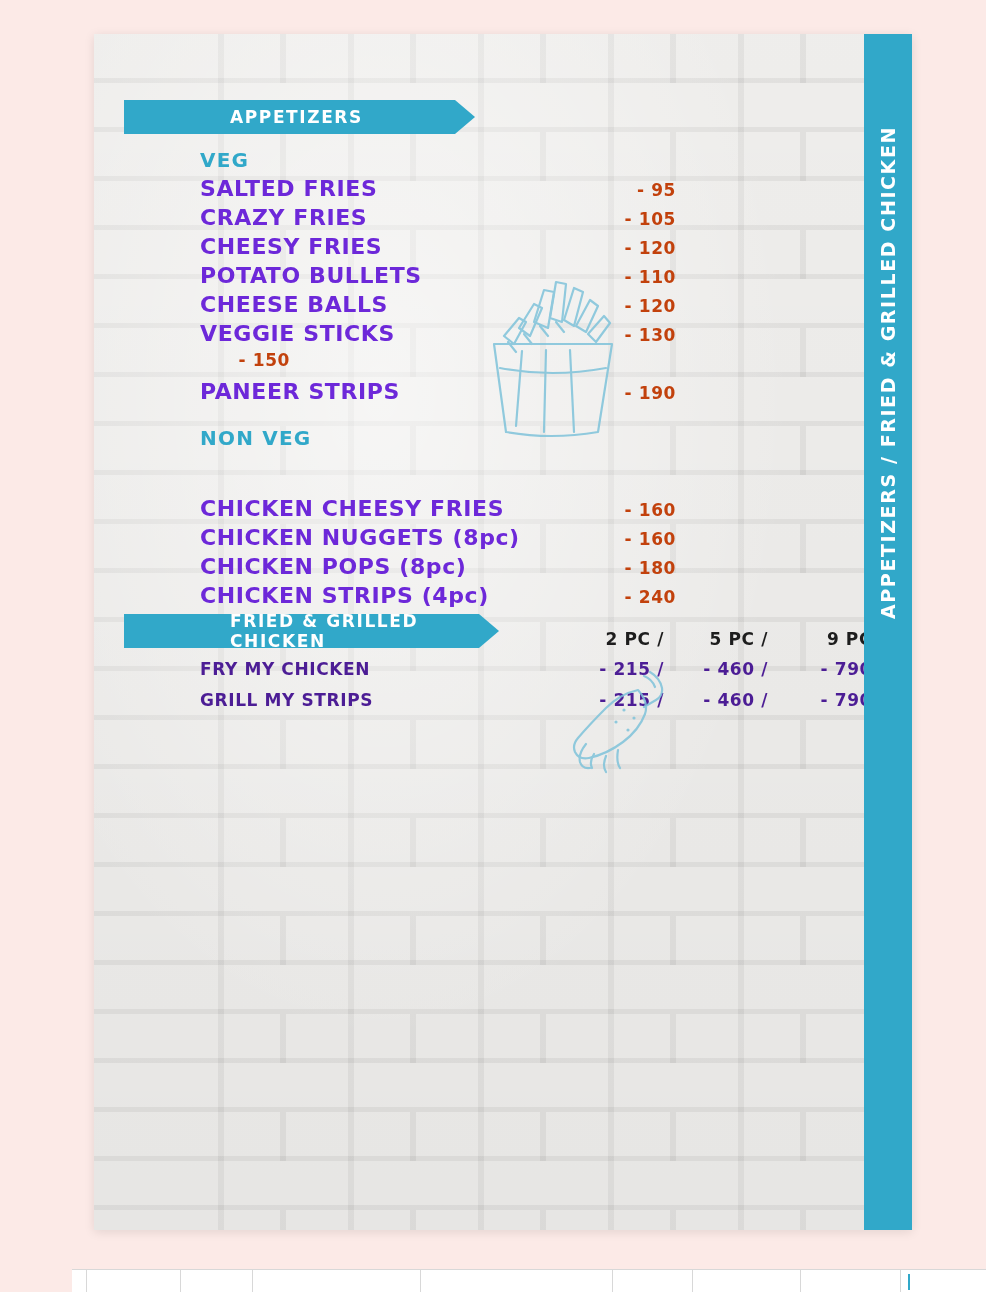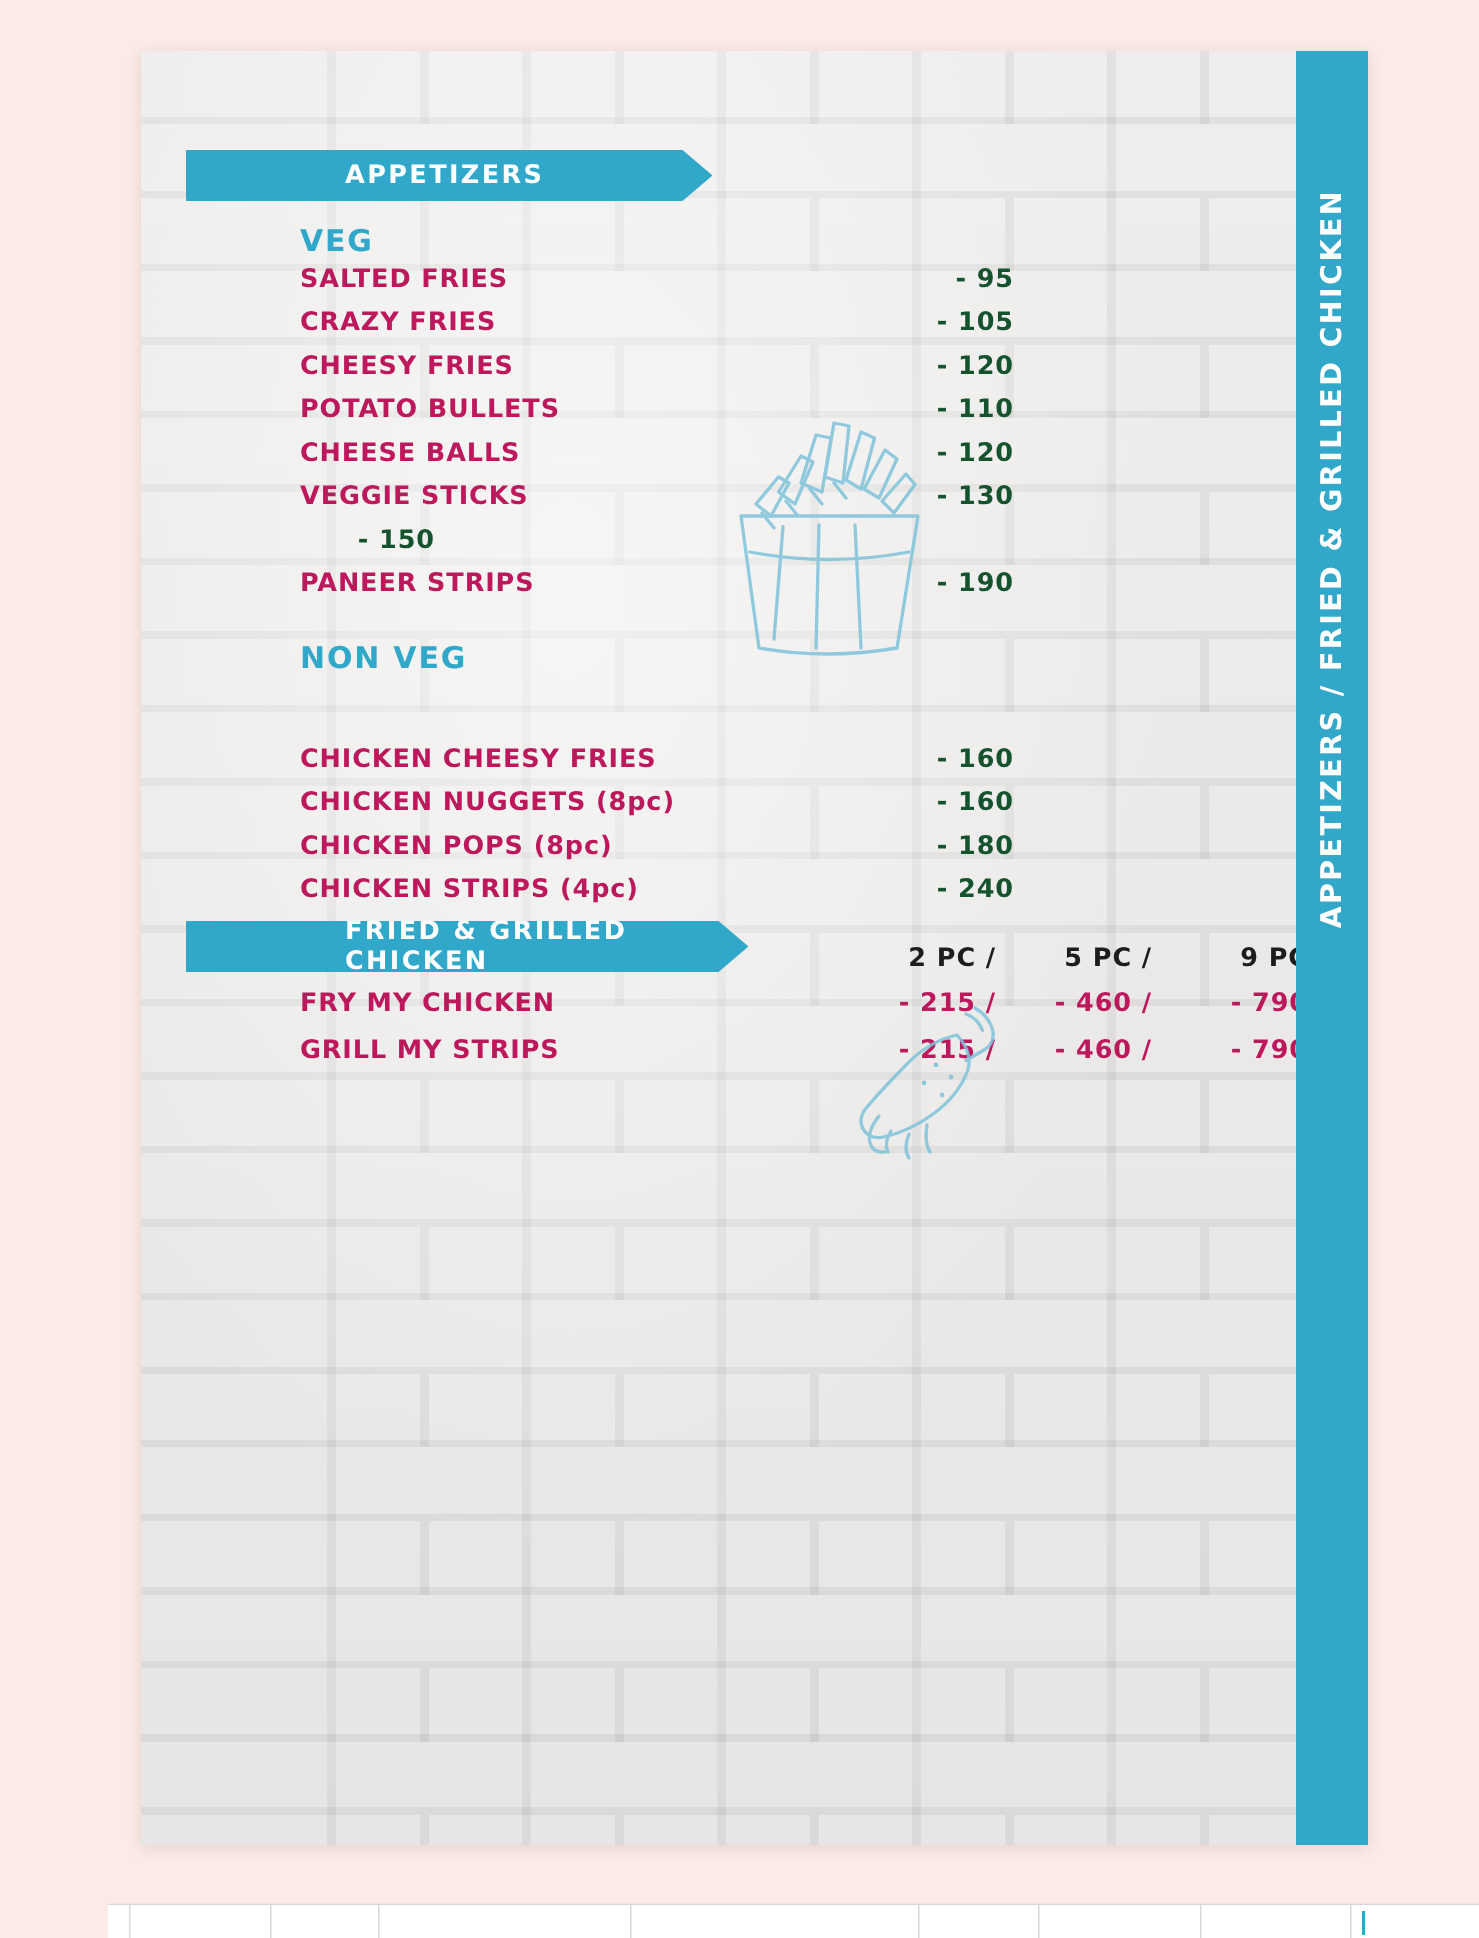--- a/index.html
+++ b/index.html
@@ -164,33 +164,33 @@
   .nonveg-list { top: 462px; }
 
   .row {
     display: flex;
     align-items: baseline;
     height: 29px;
     width: 476px;
   }
   .row .name {
     font-family: "DejaVu Sans", sans-serif;
-    font-size: 17px;
+    font-size: 22px;
     font-weight: bold;
     letter-spacing: 0.6px;
-    color: #be185d;
+    color: #6d28d9;
     flex: 1 1 auto;
     white-space: nowrap;
   }
   .row .price {
     font-family: "DejaVu Sans", sans-serif;
     font-size: 17px;
     font-weight: bold;
     letter-spacing: 0.6px;
-    color: #14532d;
+    color: #c2410c;
     width: 90px;
     text-align: right;
   }
 
   .veg-label { position:absolute; left:106px; top:114px; }
   .nonveg-label { position:absolute; left:106px; top:392px; }
 
   
   .fg-table { position:absolute; left:106px; top:595px; width: 690px; }
   .fg-head {
@@ -205,21 +205,21 @@
   }
   .fg-head .spacer { width: 360px; }
   .fg-head .col { width: 104px; text-align: right; }
   .fg-row {
     display:flex;
     height: 31px;
     align-items: baseline;
     font-family: "DejaVu Sans", sans-serif;
     font-size: 17px;
     font-weight: bold;
-    color:#be185d;
+    color:#4c1d95;
     letter-spacing:0.6px;
   }
   .fg-row .nm { width: 360px; white-space: nowrap; }
   .fg-row .cell { width: 104px; text-align: right; }
 
   
   .fries-illu { position:absolute; left:370px; top:222px; width:175px; height:185px; opacity:0.85; }
   .drum-illu { position:absolute; left:470px; top:632px; width:110px; height:115px; opacity:0.85; }
 
   

